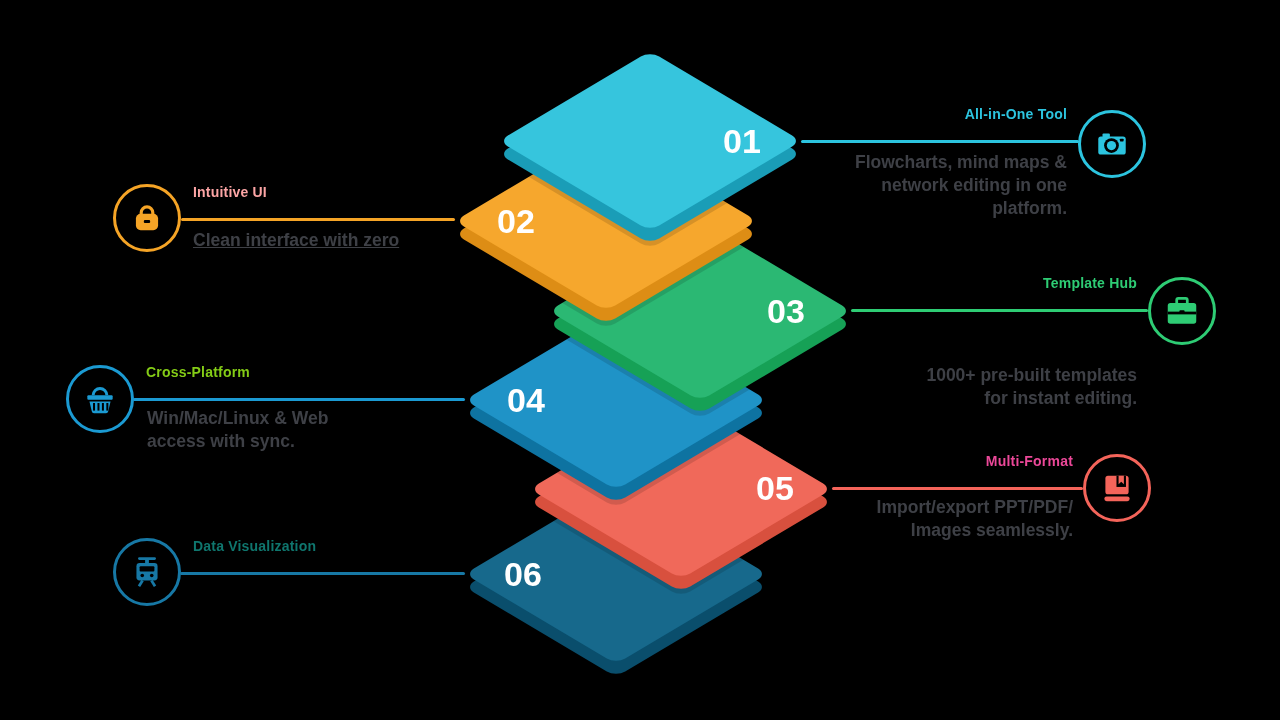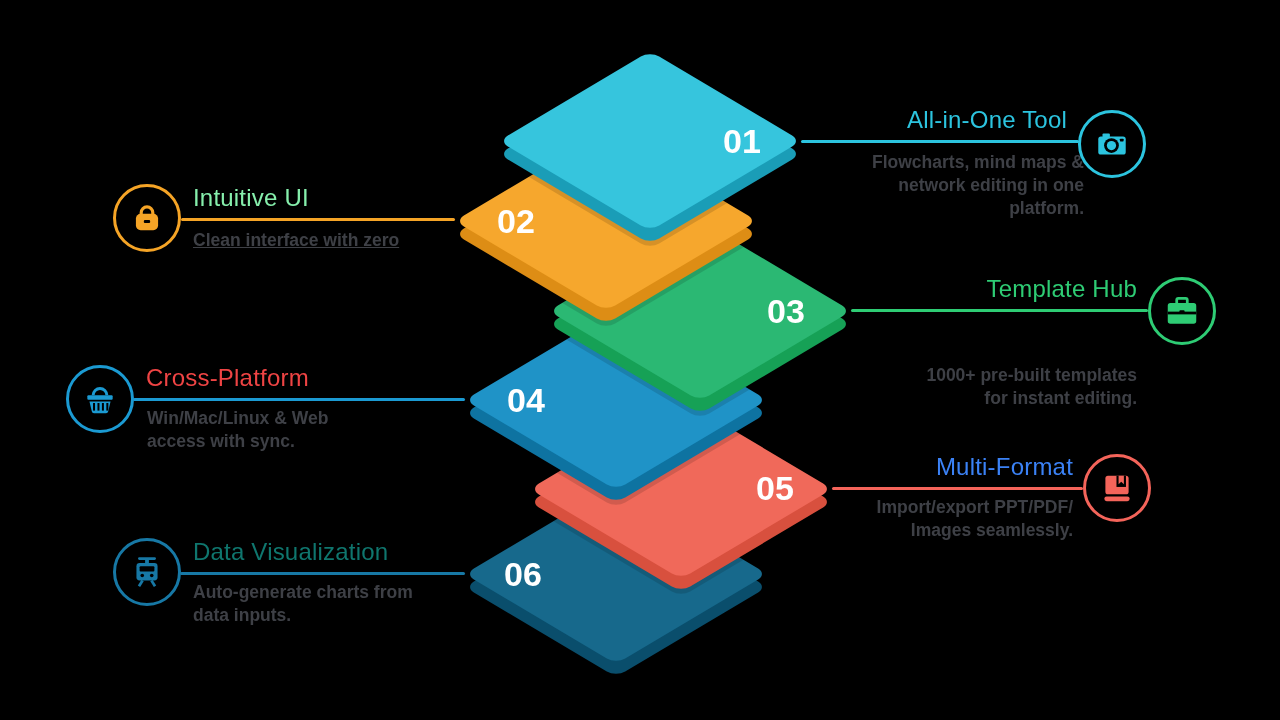--- a/index.html
+++ b/index.html
@@ -9,21 +9,21 @@
   .stage{position:relative;width:1280px;height:720px;background:#000;}
   .stack{position:absolute;left:0;top:0;z-index:2;}
   .num{font-family:"Liberation Sans",sans-serif;font-weight:bold;font-size:34px;fill:#ffffff;text-anchor:middle;}
   .hline{position:absolute;height:3px;z-index:1;border-radius:2px;}
   .ring{
     position:absolute;width:68px;height:68px;border:3.5px solid;border-radius:50%;
     box-sizing:border-box;display:flex;align-items:center;justify-content:center;z-index:3;background:#000;
   }
   .ring svg{display:block;}
   .callout{position:absolute;z-index:3;}
-  .c-title{font-size:24px;font-weight:normal;white-space:nowrap;letter-spacing:.2px;}
+  .c-title{font-size:14px;font-weight:bold;white-space:nowrap;letter-spacing:.2px;}
   .c-desc{font-size:17.5px;line-height:23px;color:#3e4046;font-weight:bold;}
   .c-desc .dline{white-space:nowrap;}
   .align-r{text-align:right;}
   .align-l{text-align:left;}
 </style>
 </head>
 <body>
 
 <div class="stage">
 
@@ -101,37 +101,37 @@
     <g>
       <rect x="-107" y="-107" width="214" height="214" rx="13" transform="translate(650,154) scale(1,0.595) rotate(45)" fill="#1a9db7"></rect>
       <rect x="-107" y="-107" width="214" height="214" rx="13" transform="translate(650,141) scale(1,0.595) rotate(45)" fill="#36c5dd"></rect>
     </g>
     <text class="num" x="742" y="153">01</text>
   </svg>
 
   <div class="callout align-r" style="right:213px;top:106px;">
     <div class="c-title" style="color: rgb(44, 196, 223);">All-in-One Tool</div>
   </div>
-  <div class="callout align-r c-desc" style="right:196px;top:151px;">
+  <div class="callout align-r c-desc" style="right:213px;top:151px;">
     <div class="dline">Flowcharts, mind maps &amp;</div>
     <div class="dline">network editing in one</div>
     <div class="dline">platform.</div>
   </div>
   <div class="ring" style="left: 1078px; top: 110px; border-color: rgb(44, 196, 223); color: rgb(44, 196, 223);">
     <svg width="38" height="38" viewBox="0 0 36 36">
       <rect x="5" y="11" width="26" height="17" rx="2.5" fill="currentColor"></rect>
       <rect x="9" y="8" width="7" height="4" rx="1" fill="currentColor"></rect>
       <rect x="25.5" y="13" width="3.5" height="2.6" rx="0.6" fill="#000"></rect>
       <circle cx="17.5" cy="19.5" r="7" fill="#000"></circle>
       <circle cx="17.5" cy="19.5" r="4.4" fill="currentColor"></circle>
     </svg>
   </div>
 
   <div class="callout align-l" style="left:193px;top:184px;">
-    <div class="c-title" style="color: #86efac;">Intuitive UI</div>
+    <div class="c-title" style="color: #fca5a5;">Intuitive UI</div>
   </div>
   <div class="callout align-l c-desc" style="left:193px;top:229px;text-decoration:underline;">
     <div class="dline">Clean interface with zero</div>
   </div>
   <div class="ring" style="left: 113px; top: 184px; border-color: rgb(245, 164, 38); color: rgb(245, 164, 38);">
     <svg width="38" height="38" viewBox="0 0 36 36">
       <path d="M12.5 16 v-3 a5.5 5.5 0 0 1 11 0 v3" fill="none" stroke="currentColor" stroke-width="3"></path>
       <rect x="7.5" y="14" width="21" height="15.5" rx="4.5" fill="currentColor"></rect>
       <rect x="15" y="20" width="6" height="2.8" rx="1" fill="#000"></rect>
     </svg>
@@ -147,60 +147,56 @@
   <div class="ring" style="left: 1148px; top: 277px; border-color: rgb(46, 204, 116); color: rgb(46, 204, 116);">
     <svg width="38" height="38" viewBox="0 0 36 36">
       <rect x="13" y="6" width="10" height="8" rx="1.5" fill="none" stroke="currentColor" stroke-width="2.6"></rect>
       <rect x="4.5" y="10.5" width="27" height="19.5" rx="2.5" fill="currentColor"></rect>
       <rect x="4.5" y="18.6" width="27" height="2.6" fill="#000"></rect>
       <rect x="15.5" y="17.2" width="5" height="2.6" rx="1" fill="#000"></rect>
     </svg>
   </div>
 
   <div class="callout align-l" style="left:146px;top:364px;">
-    <div class="c-title" style="color: #ef4444;">Cross-Platform</div>
+    <div class="c-title" style="color: #84cc16;">Cross-Platform</div>
   </div>
   <div class="callout align-l c-desc" style="left:147px;top:407px;">
     <div class="dline">Win/Mac/Linux &amp; Web</div>
     <div class="dline">access with sync.</div>
   </div>
   <div class="ring" style="left: 66px; top: 365px; border-color: rgb(27, 154, 210); color: rgb(27, 154, 210);">
     <svg width="38" height="38" viewBox="0 0 36 36">
       <path d="M11.5 14.5 a6.5 6.5 0 0 1 13 0" fill="none" stroke="currentColor" stroke-width="2.8"></path>
       <rect x="6" y="14.5" width="24" height="4.2" rx="1" fill="currentColor"></rect>
       <path d="M8 20.3 h20 l-2.2 9.4 a2.2 2.2 0 0 1 -2.1 1.8 h-11.4 a2.2 2.2 0 0 1 -2.1 -1.8 Z" fill="currentColor"></path>
       <rect x="11.4" y="21.8" width="1.9" height="7.2" fill="#000"></rect>
       <rect x="15.6" y="21.8" width="1.9" height="7.2" fill="#000"></rect>
       <rect x="19.8" y="21.8" width="1.9" height="7.2" fill="#000"></rect>
       <rect x="24" y="21.8" width="1.9" height="7.2" fill="#000"></rect>
     </svg>
   </div>
 
   <div class="callout align-r" style="right:207px;top:453px;">
-    <div class="c-title" style="color: #3b82f6;">Multi-Format</div>
+    <div class="c-title" style="color: #ec4899;">Multi-Format</div>
   </div>
   <div class="callout align-r c-desc" style="right:207px;top:496px;">
     <div class="dline">Import/export PPT/PDF/</div>
     <div class="dline">Images seamlessly.</div>
   </div>
   <div class="ring" style="left: 1083px; top: 454px; border-color: rgb(244, 100, 90); color: rgb(244, 100, 90);">
     <svg width="38" height="38" viewBox="0 0 36 36">
       <rect x="7" y="6.5" width="22" height="17.5" rx="2.5" fill="currentColor"></rect>
       <rect x="17.5" y="6.5" width="9" height="10.5" fill="#000"></rect>
       <path d="M19.5 6.5 h5 v8 l-2.5 -2.4 l-2.5 2.4 Z" fill="currentColor"></path>
       <rect x="6" y="26" width="24" height="4.5" rx="2.2" fill="currentColor"></rect>
     </svg>
   </div>
 
   <div class="callout align-l" style="left:193px;top:538px;">
     <div class="c-title" style="color: #0f766e;">Data Visualization</div>
-  </div>
-  <div class="callout align-l c-desc" style="left:193px;top:581px;">
-    <div class="dline">Auto-generate charts from</div>
-    <div class="dline">data inputs.</div>
   </div>
   <div class="ring" style="left: 113px; top: 538px; border-color: rgb(23, 120, 165); color: rgb(23, 120, 165);">
     <svg width="38" height="38" viewBox="0 0 36 36">
       <rect x="9.5" y="4" width="17" height="2.6" rx="1.3" fill="currentColor"></rect>
       <rect x="16.2" y="6.6" width="3.6" height="3.2" fill="currentColor"></rect>
       <rect x="8" y="9.5" width="20" height="16.5" rx="3" fill="currentColor"></rect>
       <rect x="11" y="12.5" width="14" height="5" rx="1" fill="#000"></rect>
       <circle cx="13.5" cy="21.3" r="1.7" fill="#000"></circle>
       <circle cx="22.5" cy="21.3" r="1.7" fill="#000"></circle>
       <path d="M13.8 26 L10.4 31.5" stroke="currentColor" stroke-width="2.6"></path>

